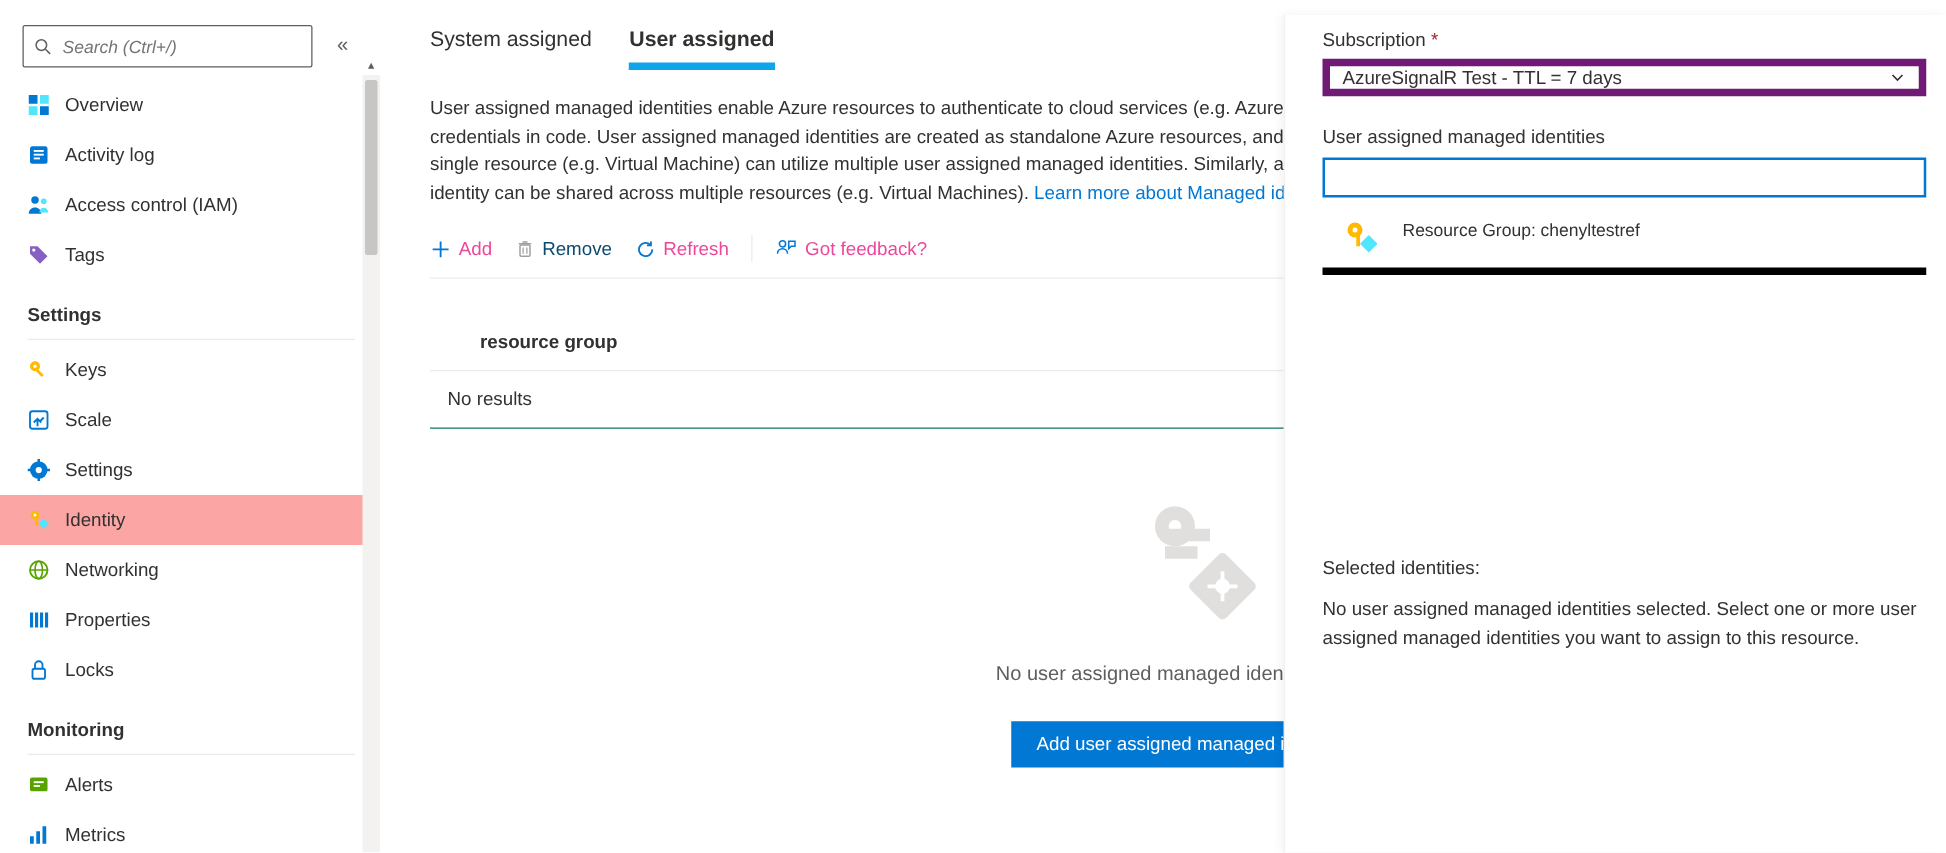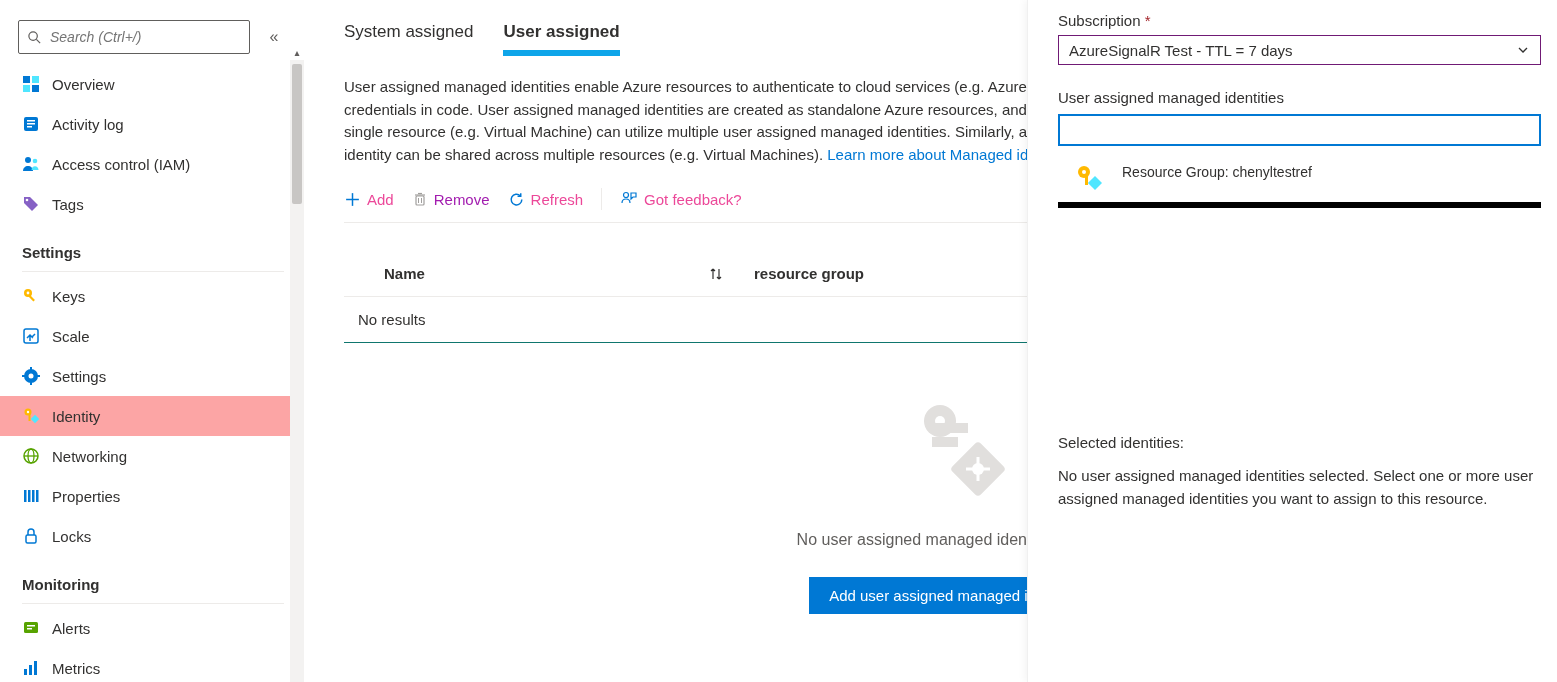--- a/index.html
+++ b/index.html
@@ -161,21 +161,21 @@
     margin-right: 40px;
   }
   .toolbar-btn {
     display: flex;
     align-items: center;
     gap: 6px;
     font-size: 15px;
     cursor: pointer;
     color: #ec4899;
   }
-  .toolbar-btn.disabled { color: #a21caf; cursor: default; }
+  .toolbar-btn.disabled { color: #0c4a6e; cursor: default; }
   .toolbar-sep {
     width: 1px; height: 22px;
     background: #edebe9;
   }
   .table-head {
     display: flex;
     padding: 42px 0 14px 40px;
     border-bottom: 1px solid #edebe9;
     margin-right: 40px;
   }
@@ -210,35 +210,35 @@
     color: #fff;
     border: none;
     padding: 10px 20px;
     font-size: 15px;
     cursor: pointer;
   }
   
   .flyout {
     position: absolute;
     right: 0;
-    top: 0;
+    top: 12px;
     bottom: 0;
     width: 530px;
     background: #fff;
     border-left: 1px solid #f0f0f0;
     box-shadow: -2px 0 8px rgba(0,0,0,0.05);
     padding: 0 16px 0 30px;
   }
   .field-label {
     font-size: 15px;
     padding: 12px 0 6px 0;
   }
   .req { color: #a4262c; }
   .select {
-    border: 1px solid #701a75;
+    border: 6px solid #701a75;
     height: 30px;
     display: flex;
     align-items: center;
     justify-content: space-between;
     padding: 0 10px;
     font-size: 15px;
     cursor: pointer;
   }
   .identity-search {
     border: 2px solid #0078d4;
@@ -490,28 +490,20 @@
               <circle cx="6" cy="5" r="2.5" fill="none" stroke="#0078d4" stroke-width="1.2"></circle>
               <path d="M2 13c0-2.5 1.8-4 4-4s4 1.5 4 4" fill="none" stroke="#0078d4" stroke-width="1.2"></path>
               <path d="M11 3h5v4h-3l-2 2z" fill="none" stroke="#0078d4" stroke-width="1.2"></path>
             </svg>
         </span>
         <span>Got feedback?</span>
       </div>
     </div>
 
     <div class="table-head">
-      <div class="th name">
-        <span>Name</span>
-        <span style="margin-left:auto;margin-right:30px">
-          <svg width="16" height="16" viewBox="0 0 16 16">
-              <path d="M5 3v10M5 3l-2 2m2-2l2 2M11 13V3m0 10l-2-2m2 2l2-2" stroke="#323130" stroke-width="1.2" fill="none"></path>
-            </svg>
-        </span>
-      </div>
       <div class="th rg">
         <span>resource group</span>
       </div>
     </div>
     <div class="no-results">No results</div>
 
     <div class="empty-illustration">
       <span>
         <svg width="110" height="110" viewBox="0 0 110 110">
           <circle cx="44" cy="28" r="16" fill="#e1dfdd"></circle>

